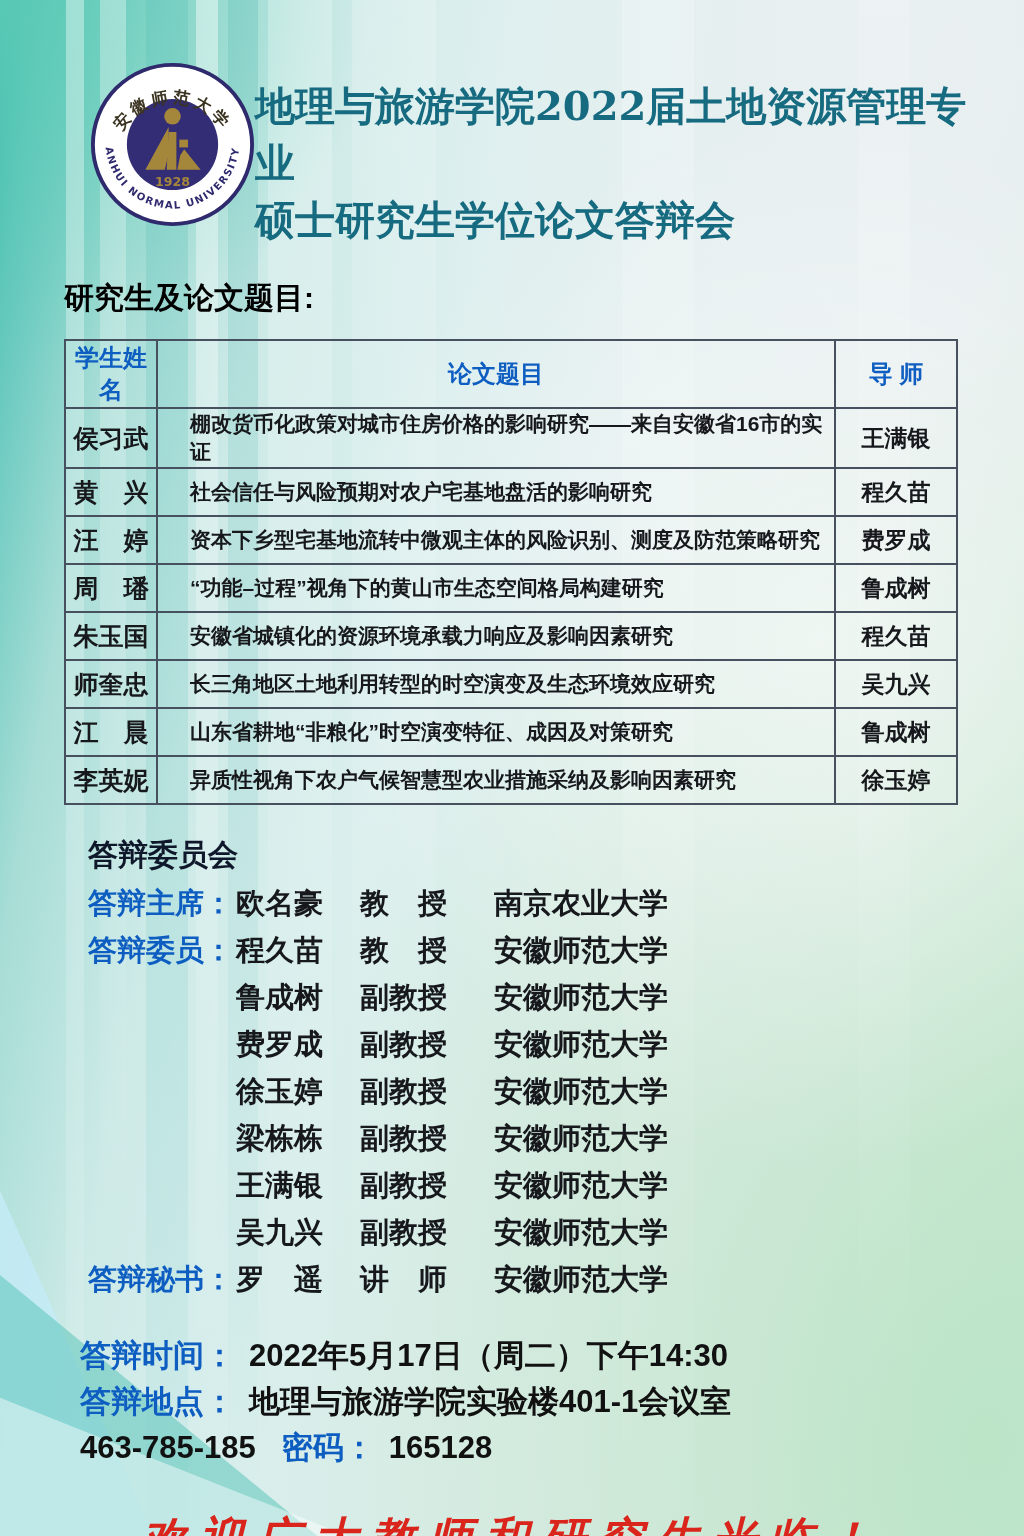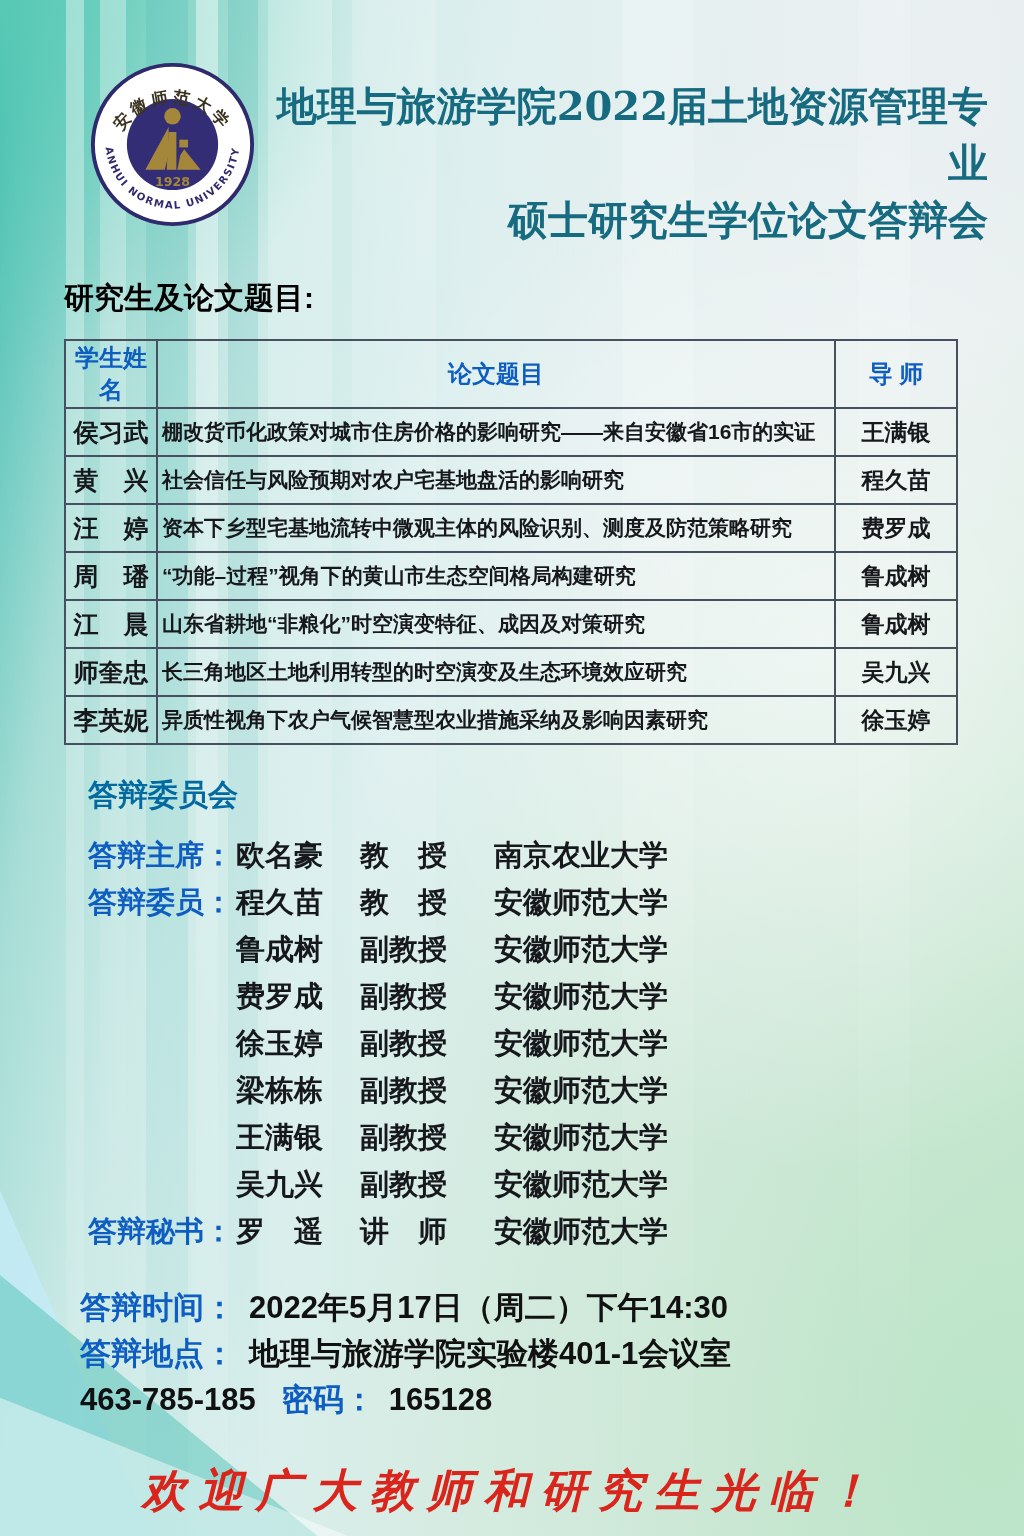--- a/index.html
+++ b/index.html
@@ -30,44 +30,44 @@
   .s9{left:858px;width:52px;height:100%;background:linear-gradient(rgba(255,255,255,.16),rgba(255,255,255,0));}
   .shape{position:absolute;inset:0;z-index:1;pointer-events:none;}
   .sh-lightblue{background:#c4ebf7;opacity:.85;clip-path:polygon(0 77.5%, 0 100%, 15% 100%);}
   .sh-teal{background:#4fc2b5;opacity:.5;clip-path:polygon(0 83%, 0 100%, 31% 100%);}
   .sh-white{background:#ffffff;opacity:.45;clip-path:polygon(0 91%, 0 100%, 34% 100%);}
   
   .content{position:relative;z-index:2;}
   .header{display:flex;align-items:flex-start;padding:62px 36px 0 90px;}
   .logo{width:165px;height:165px;flex:0 0 auto;}
   .title-block{
-    flex:1;text-align:right;padding-top:16px;
+    flex:1;text-align:left;padding-top:16px;
     font-family:"DejaVu Serif","Liberation Serif",serif;
     font-weight:bold;color:#176b80;font-size:40px;line-height:1.42;
   }
   .section-label{
     margin:30px 0 0 64px;color:#000000;font-size:30px;font-weight:bold;
   }
   table.defense{
     margin:20px 0 8px 64px;border-collapse:collapse;table-layout:fixed;width:892px;
   }
   table.defense td,table.defense th{
     border:2px solid #46505e;vertical-align:middle;color:#16181c;
   }
   table.defense th{
     height:40px;color:#0e5ec2;font-size:24px;font-weight:bold;text-align:center;
   }
   .col-student{width:92px;}
   .col-title{width:678px;}
   .col-advisor{width:122px;}
   td.cell-student{height:44px;text-align:center;font-weight:bold;font-size:25px;}
-  td.cell-title{padding-left:4px;font-weight:bold;font-size:21px;}
+  td.cell-title{padding-left:32px;font-weight:bold;font-size:21px;}
   td.cell-advisor{text-align:center;font-weight:bold;font-size:23px;}
   .committee-heading{
-    margin:30px 0 20px 88px;color:#0369a1;font-size:30px;font-weight:bold;
+    margin:30px 0 8px 88px;color:#0f172a;font-size:30px;font-weight:bold;
   }
   .committee-row{
     display:flex;align-items:flex-start;height:47px;margin-left:88px;
     font-size:29px;font-weight:bold;color:#16181c;
   }
   .c-label{width:148px;color:#0e5ec2;flex:0 0 auto;}
   .c-name{width:124px;flex:0 0 auto;}
   .c-rank{width:134px;flex:0 0 auto;}
   .info-block{margin:26px 0 0 80px;text-align:right;}
   .info-row{display:flex;align-items:center;height:46px;font-size:31px;font-weight:bold;color:#111;}
@@ -159,31 +159,36 @@
     <td class="cell-title">资本下乡型宅基地流转中微观主体的风险识别、测度及防范策略研究</td>
     <td class="cell-advisor">费罗成</td>
   </tr>
 
   <tr>
     <td class="cell-student">周　璠</td>
     <td class="cell-title">“功能–过程”视角下的黄山市生态空间格局构建研究</td>
     <td class="cell-advisor">鲁成树</td>
   </tr>
 
+  <tr>
+    <td class="cell-student">朱玉国</td>
+    <td class="cell-title">安徽省城镇化的资源环境承载力响应及影响因素研究</td>
+    <td class="cell-advisor">程久苗</td>
+  </tr>
+
+  <tr>
+    <td class="cell-student">师奎忠</td>
+    <td class="cell-title">长三角地区土地利用转型的时空演变及生态环境效应研究</td>
+    <td class="cell-advisor">吴九兴</td>
+  </tr>
 
   <tr>
     <td class="cell-student">江　晨</td>
     <td class="cell-title">山东省耕地“非粮化”时空演变特征、成因及对策研究</td>
     <td class="cell-advisor">鲁成树</td>
-  </tr>
-
-  <tr>
-    <td class="cell-student">师奎忠</td>
-    <td class="cell-title">长三角地区土地利用转型的时空演变及生态环境效应研究</td>
-    <td class="cell-advisor">吴九兴</td>
   </tr>
 
   <tr>
     <td class="cell-student">李英妮</td>
     <td class="cell-title">异质性视角下农户气候智慧型农业措施采纳及影响因素研究</td>
     <td class="cell-advisor">徐玉婷</td>
   </tr>
 </tbody>
   </table>
 

